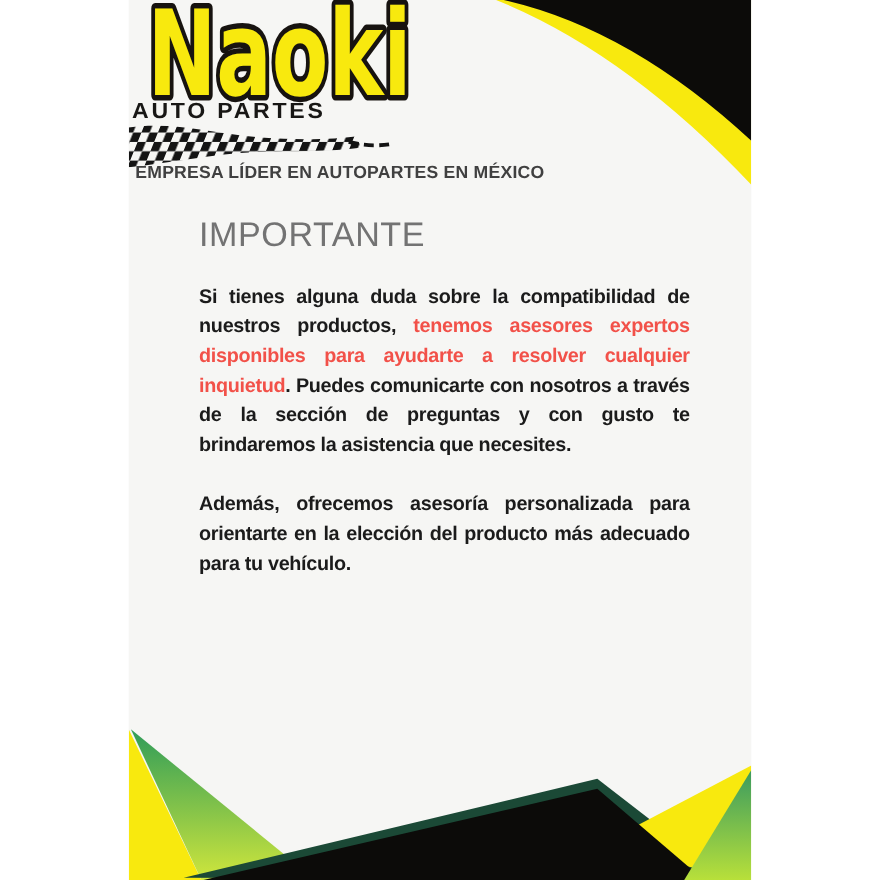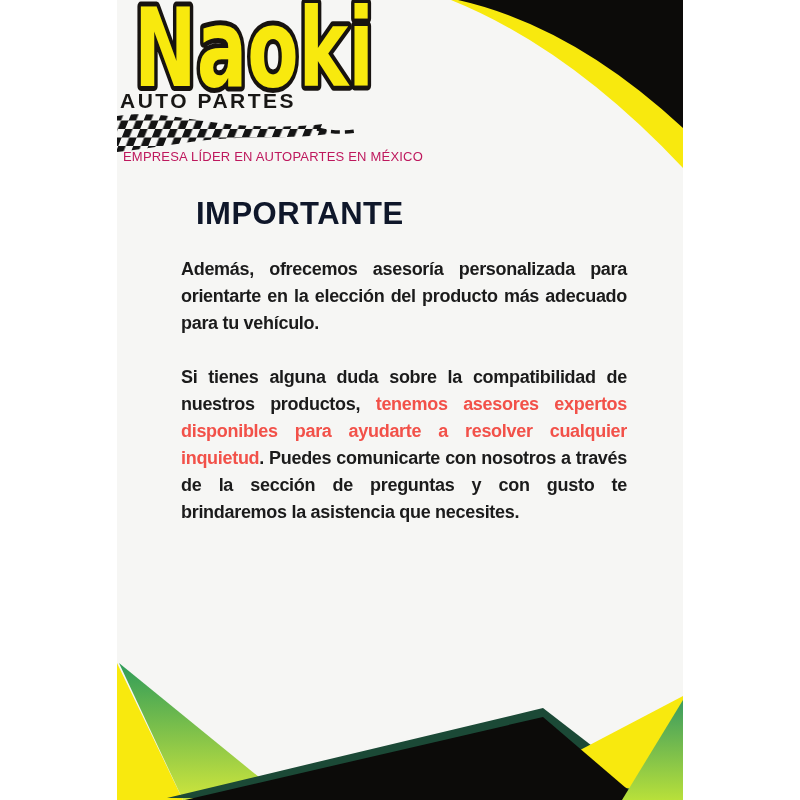--- a/index.html
+++ b/index.html
@@ -18,27 +18,27 @@
   
   .logo-svg{position:absolute;left:12px;top:-4px;width:252px;height:102px;display:block;}
   .logo-sub{
     position:absolute;left:3px;top:90px;
     font-size:21px;font-weight:bold;letter-spacing:2.5px;color:#181715;
     transform:scaleY(0.95);transform-origin:left top;white-space:nowrap;
   }
   .flag-svg{position:absolute;left:0px;top:112px;width:240px;height:40px;display:block;}
   .tagline{
     position:absolute;left:6px;top:149px;
-    font-size:13px;font-weight:normal;letter-spacing:0.2px;color:#be185d;white-space:nowrap;
+    font-size:16px;font-weight:bold;letter-spacing:0.2px;color:#404040;white-space:nowrap;
   }
   
   .content{position:absolute;left:64px;top:196px;width:446px;}
   .heading{
-    font-size:31px;font-weight:bold;letter-spacing:0.5px;color:#0f172a;
-    margin:0 0 24px 15px;
+    font-size:31px;font-weight:normal;letter-spacing:0.5px;color:#737373;
+    margin:0 0 24px 0;
   }
   .para{
     font-size:18px;line-height:27px;font-weight:bold;letter-spacing:-0.3px;
     color:#1b1b1b;text-align:justify;margin:0 0 27px 0;
   }
   .para:last-child{margin-bottom:0;}
   .hl{color:#f25149;}
   
   .bottom-svg{position:absolute;left:0;bottom:0;width:566px;height:140px;display:block;}
 </style>
@@ -69,23 +69,23 @@
       <path d="M0,4 C40,-2 80,10 120,13 C160,16 190,14 206,12 L212,22 C182,26 150,25 120,26 C80,27 40,36 0,40 Z" fill="url(#chk)"></path>
       <path d="M200,17 q20,5 38,2" stroke="#141414" stroke-width="3.5" fill="none" stroke-dasharray="9 5"></path>
     </svg>
 
     <div class="tagline">EMPRESA LÍDER  EN AUTOPARTES EN MÉXICO</div>
 
     <div class="content">
       <h1 class="heading">IMPORTANTE</h1>
 
 
+      <p class="para"><span>Si tienes alguna duda sobre la compatibilidad de nuestros productos, </span><span class="hl">tenemos asesores expertos disponibles para ayudarte a resolver cualquier inquietud</span><span>. Puedes comunicarte con nosotros a través de la sección de preguntas y con gusto te brindaremos la asistencia que necesites.</span></p>
+
       <p class="para">Además, ofrecemos asesoría personalizada para orientarte en la elección del producto más adecuado para tu vehículo.</p>
-
-      <p class="para"><span>Si tienes alguna duda sobre la compatibilidad de nuestros productos, </span><span class="hl">tenemos asesores expertos disponibles para ayudarte a resolver cualquier inquietud</span><span>. Puedes comunicarte con nosotros a través de la sección de preguntas y con gusto te brindaremos la asistencia que necesites.</span></p>
     </div>
 
     <svg class="bottom-svg" viewBox="0 0 566 140" preserveAspectRatio="none" aria-hidden="true">
       <defs>
         <linearGradient id="gl" x1="0" y1="0" x2="0" y2="1">
           <stop offset="0" stop-color="#2f9c59"></stop>
           <stop offset="1" stop-color="#cfe63c"></stop>
         </linearGradient>
         <linearGradient id="gr" x1="0" y1="0" x2="0" y2="1">
           <stop offset="0" stop-color="#3a9b5f"></stop>

